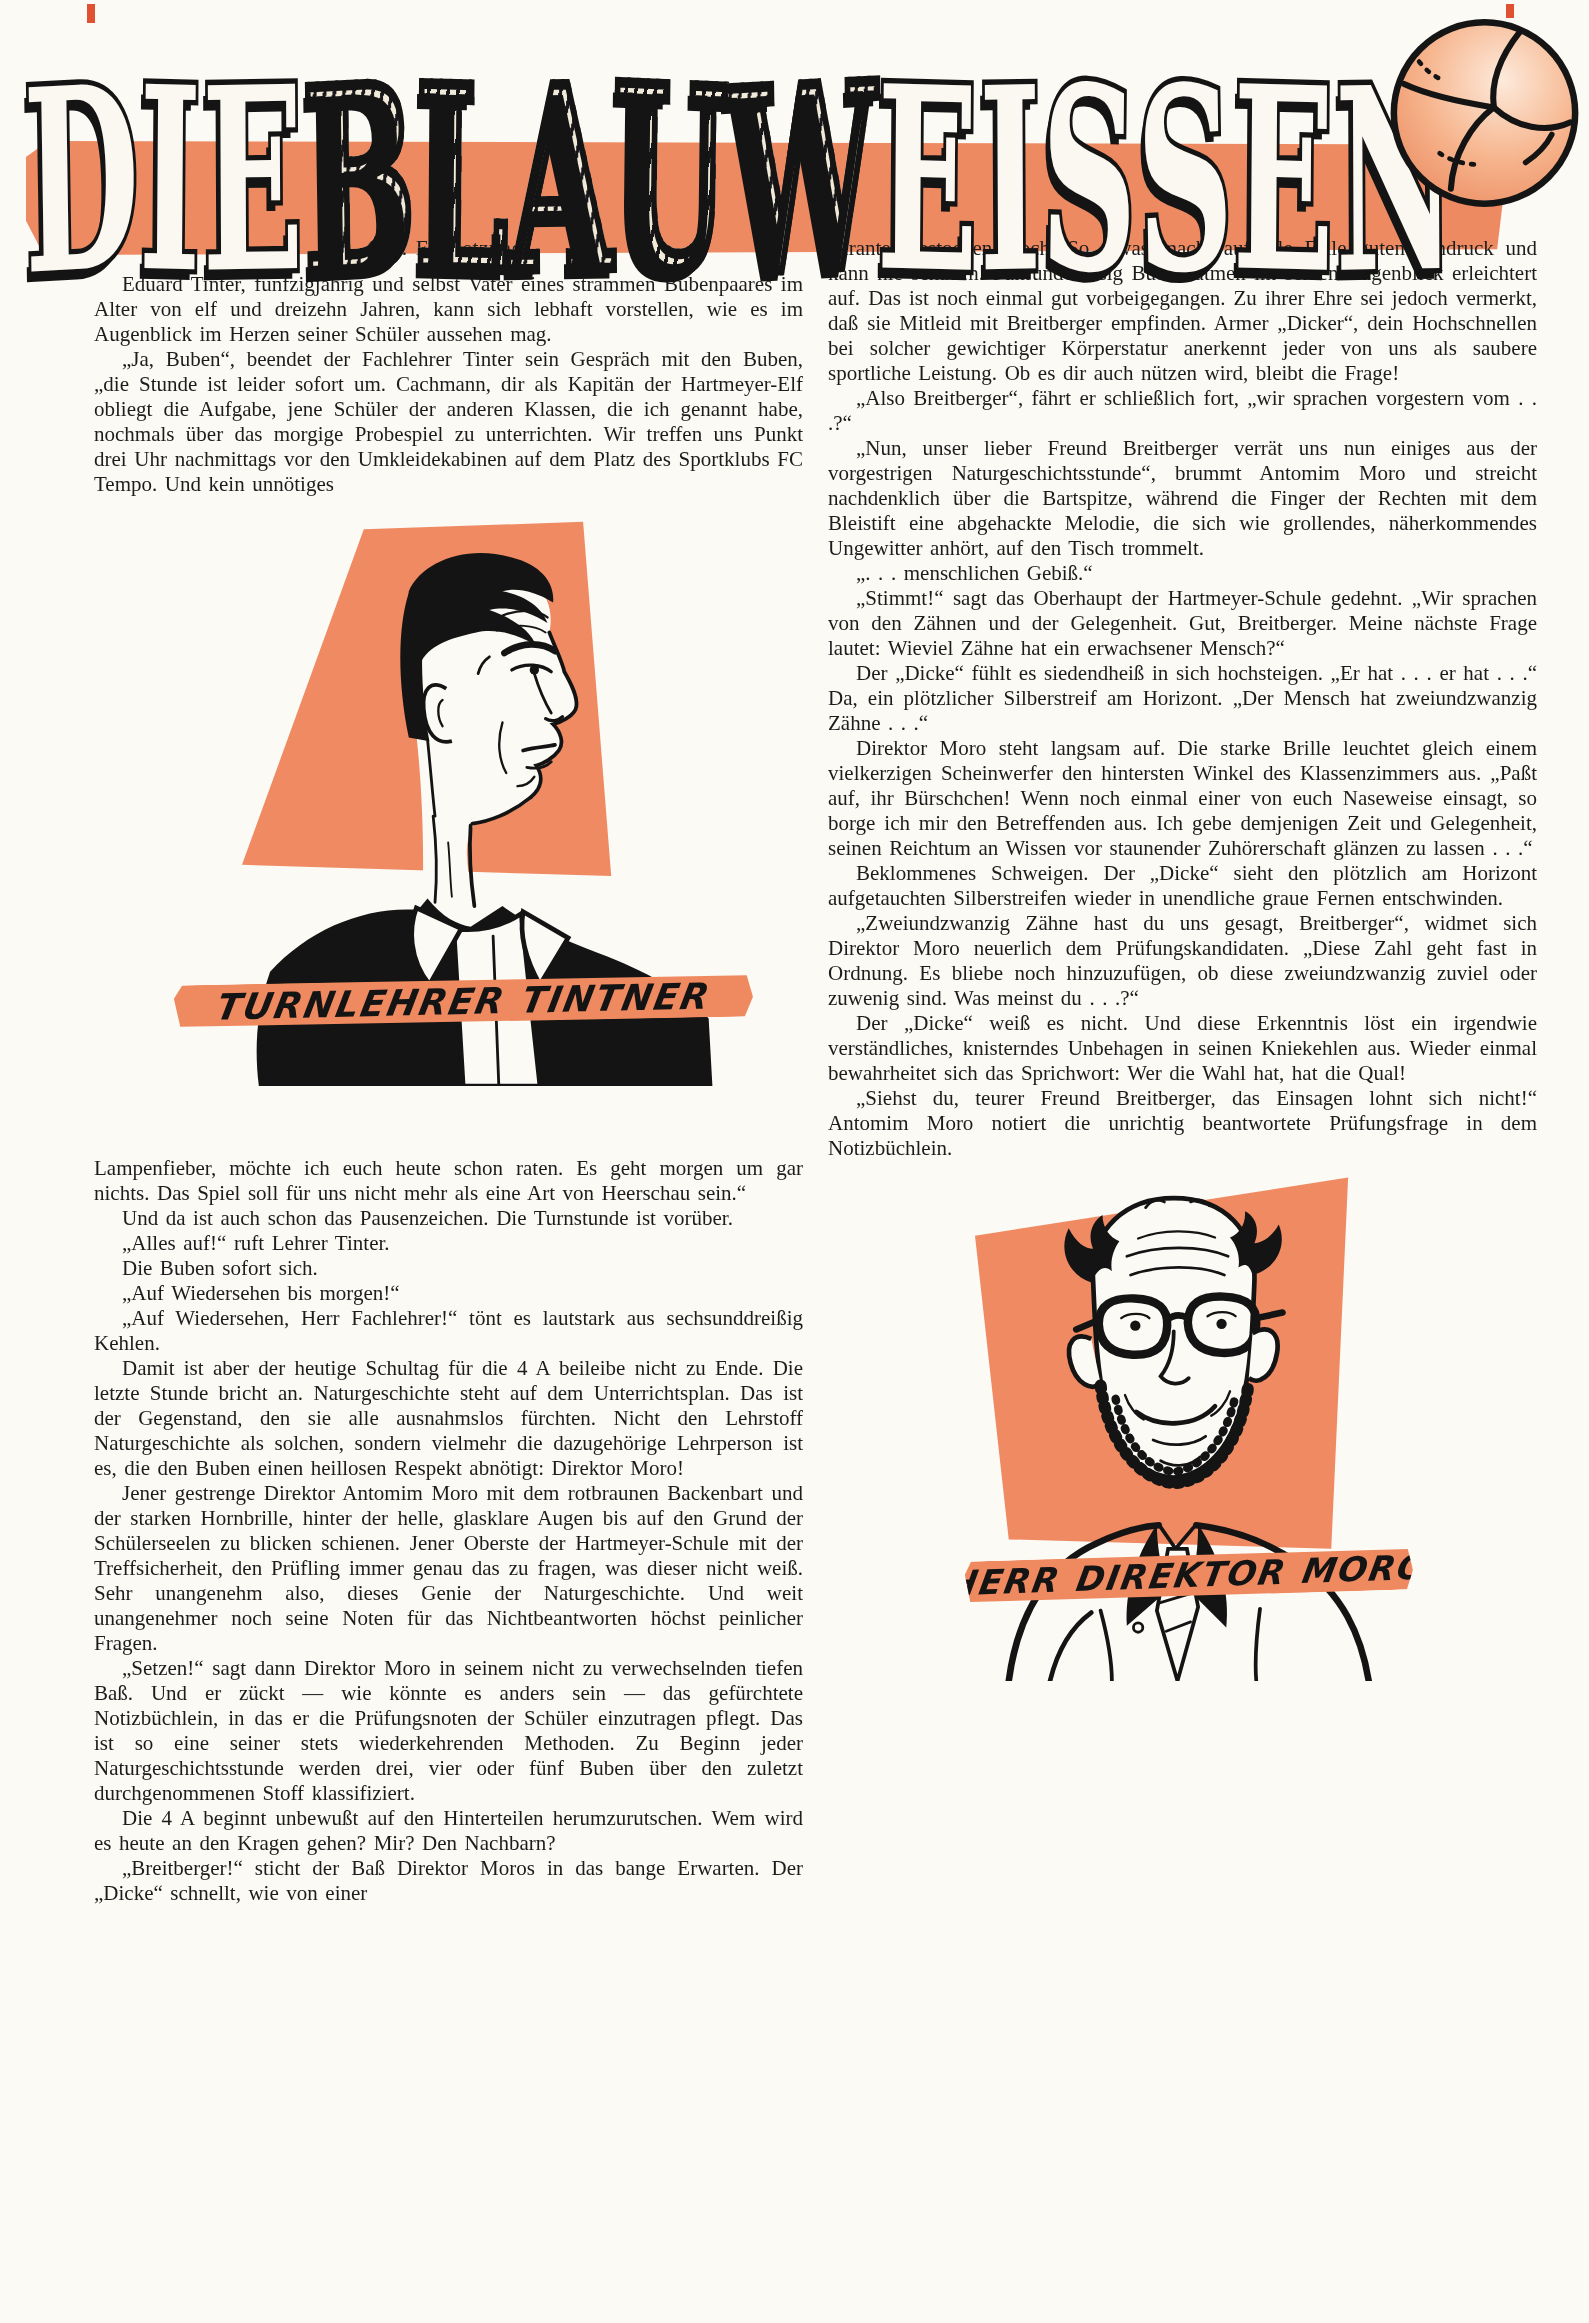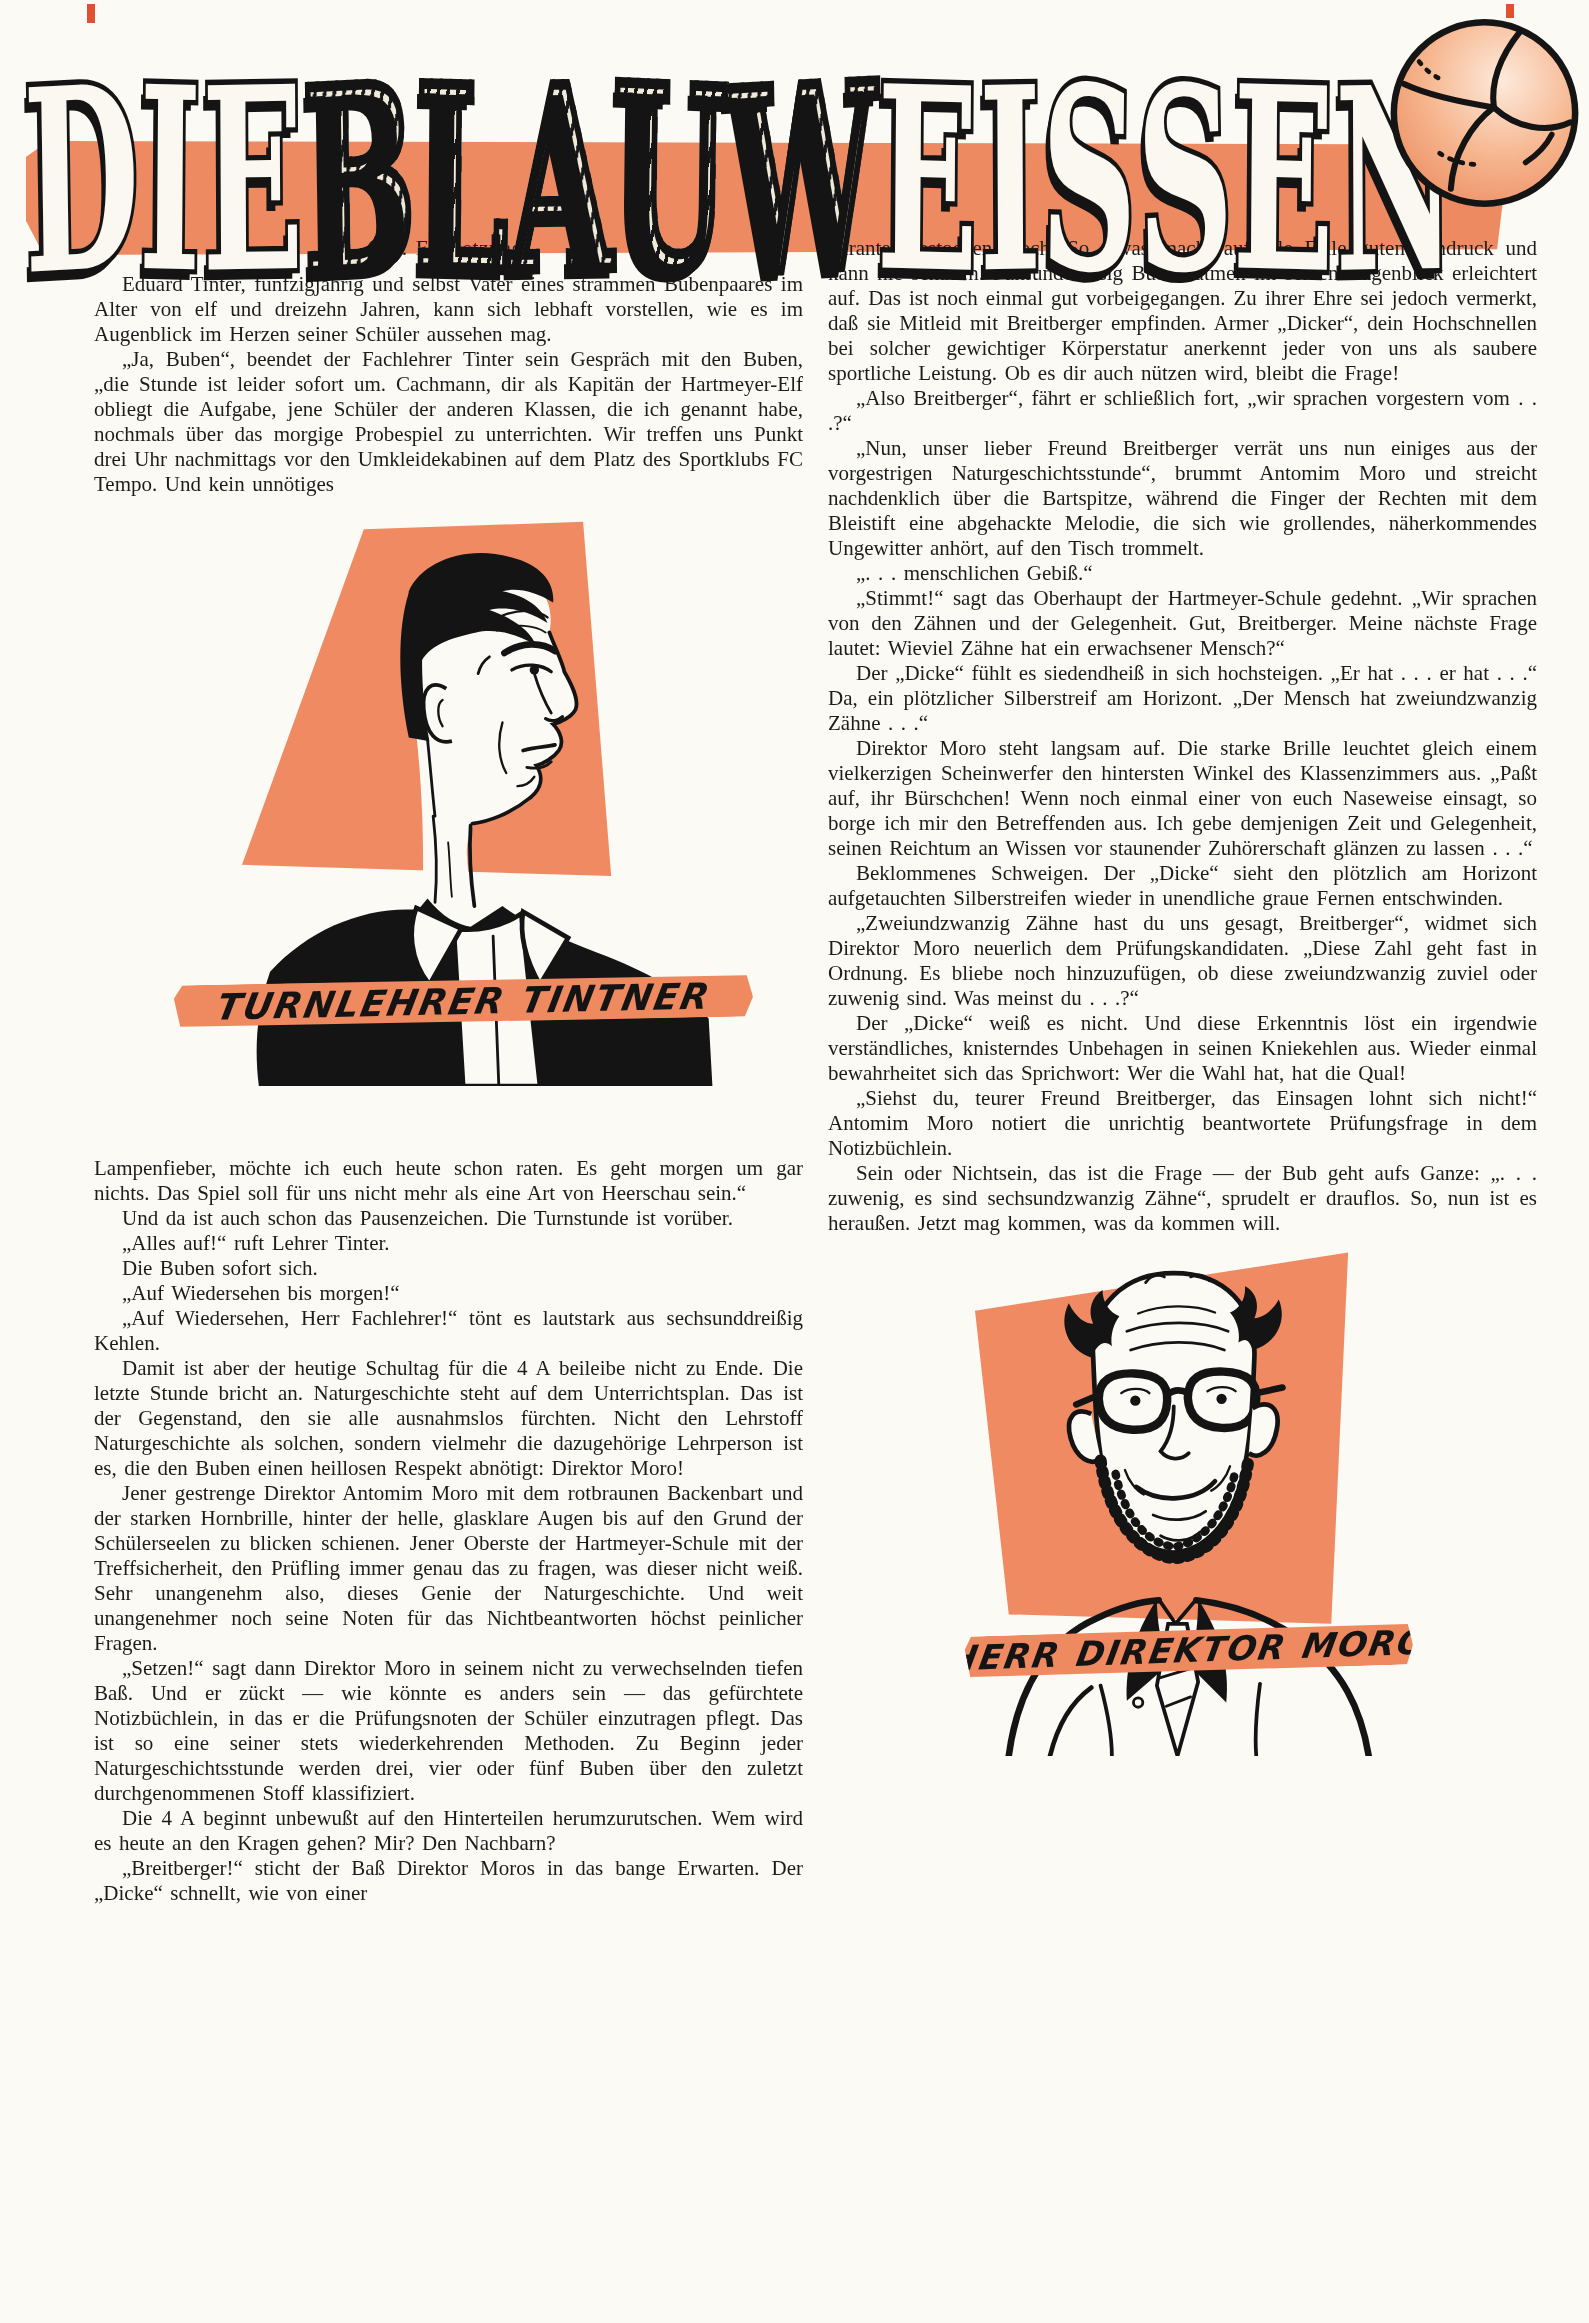--- a/index.html
+++ b/index.html
@@ -173,21 +173,20 @@
         <p class="para">„Also Breitberger“, fährt er schließlich fort, „wir sprachen vorgestern vom . . .?“</p>
         <p class="para">„Nun, unser lieber Freund Breitberger verrät uns nun einiges aus der vorgestrigen Naturgeschichtsstunde“, brummt Antomim Moro und streicht nachdenklich über die Bartspitze, während die Finger der Rechten mit dem Bleistift eine abgehackte Melodie, die sich wie grollendes, näherkommendes Ungewitter anhört, auf den Tisch trommelt.</p>
         <p class="para">„. . . menschlichen Gebiß.“</p>
         <p class="para">„Stimmt!“ sagt das Oberhaupt der Hartmeyer-Schule gedehnt. „Wir sprachen von den Zähnen und der Gelegenheit. Gut, Breitberger. Meine nächste Frage lautet: Wieviel Zähne hat ein erwachsener Mensch?“</p>
         <p class="para">Der „Dicke“ fühlt es siedendheiß in sich hochsteigen. „Er hat . . . er hat . . .“ Da, ein plötzlicher Silberstreif am Horizont. „Der Mensch hat zweiundzwanzig Zähne . . .“</p>
         <p class="para">Direktor Moro steht langsam auf. Die starke Brille leuchtet gleich einem vielkerzigen Scheinwerfer den hintersten Winkel des Klassenzimmers aus. „Paßt auf, ihr Bürschchen! Wenn noch einmal einer von euch Naseweise einsagt, so borge ich mir den Betreffenden aus. Ich gebe demjenigen Zeit und Gelegenheit, seinen Reichtum an Wissen vor staunender Zuhörerschaft glänzen zu lassen . . .“</p>
         <p class="para">Beklommenes Schweigen. Der „Dicke“ sieht den plötzlich am Horizont aufgetauchten Silberstreifen wieder in unendliche graue Fernen entschwinden.</p>
         <p class="para">„Zweiundzwanzig Zähne hast du uns gesagt, Breitberger“, widmet sich Direktor Moro neuerlich dem Prüfungskandidaten. „Diese Zahl geht fast in Ordnung. Es bliebe noch hinzuzufügen, ob diese zweiundzwanzig zuviel oder zuwenig sind. Was meinst du . . .?“</p>
         <p class="para">Der „Dicke“ weiß es nicht. Und diese Erkenntnis löst ein irgendwie verständliches, knisterndes Unbehagen in seinen Kniekehlen aus. Wieder einmal bewahrheitet sich das Sprichwort: Wer die Wahl hat, hat die Qual!</p>
         <p class="para">„Siehst du, teurer Freund Breitberger, das Einsagen lohnt sich nicht!“ Antomim Moro notiert die unrichtig beantwortete Prüfungsfrage in dem Notizbüchlein.</p>
-        <p class="para">Sein oder Nichtsein, das ist die Frage — der Bub geht aufs Ganze: „. . . zuwenig, es sind sechsundzwanzig Zähne“, sprudelt er drauflos. So, nun ist es heraußen. Jetzt mag kommen, was da kommen will.</p>
       </div>
 
     <div class="illo illo-moro">
       <svg width="450" height="511" viewBox="0 0 480 545">
         <path d="M16,70 L414,8 L396,404 L52,394 Z" fill="#ef8a62"></path>
         <path d="M142,118 C138,62 178,30 228,30 C282,30 316,64 314,120 C312,170 310,214 300,252 C288,296 262,326 228,328 C192,326 168,298 156,256 C146,216 144,168 142,118 Z" fill="#fcfaf4" stroke="#141414" stroke-width="5"></path>
         <path d="M140,120 C116,112 104,86 116,62 C124,78 134,84 142,84 C136,70 140,56 152,48 C152,62 160,72 170,76 C164,84 160,96 162,108 C154,100 146,106 140,120 Z" fill="#141414"></path>
         <path d="M312,112 C336,106 350,82 340,58 C332,72 322,78 314,78 C320,64 316,50 304,44 C305,58 298,68 288,72 C295,80 299,92 297,104 C305,98 309,102 312,112 Z" fill="#141414"></path>
         <path class="ln" d="M198,40 C204,32 212,30 218,34" stroke-width="3"></path>
         <path class="ln" d="M246,34 C254,30 262,32 266,38" stroke-width="3"></path>

